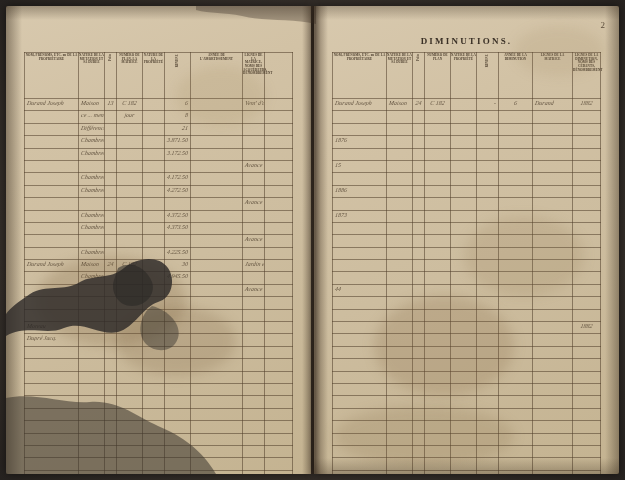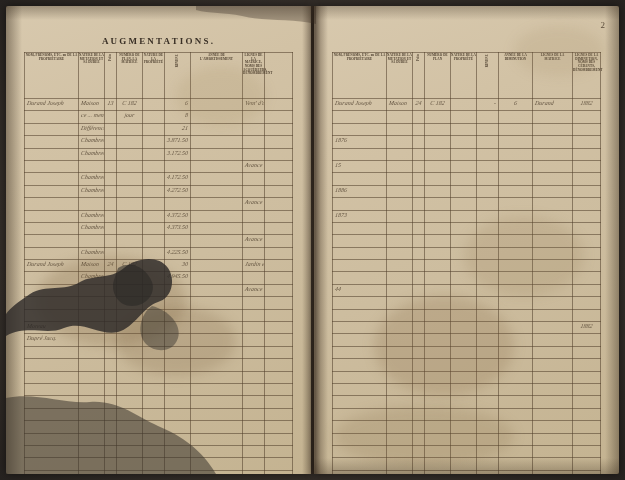--- a/index.html
+++ b/index.html
@@ -176,21 +176,20 @@
 <body>
 
 <div id="page">
   <div class="backdrop"></div>
 
   <div class="spread">
 
     <div class="leaf left">
       <div class="page-inner">
 
-        <div class="page-head">AUGMENTATIONS.</div>
 
         <table class="tbl" id="tbl-left" style="left:18px; top:46px; width:268px;">
           <colgroup>
             <col style="width:54px">
               <col style="width:26px">
               <col style="width:12px">
             <col style="width:26px">
               <col style="width:22px">
               <col style="width:26px">
             <col style="width:52px">
@@ -1136,20 +1135,21 @@
 
         <div style="position:absolute;left:0;top:0;width:16px;height:468px;background:linear-gradient(90deg,rgba(50,38,24,0.45),rgba(50,38,24,0));"></div>
         <div style="position:absolute;left:0;top:0;width:305px;height:14px;background:linear-gradient(180deg,rgba(50,38,24,0.35),rgba(50,38,24,0));"></div>
       </div>
     </div>
 
     <div class="leaf right">
       <div class="page-inner">
 
         <div class="folio">2</div>
+        <div class="page-head">DIMINUTIONS.</div>
 
         <table class="tbl" id="tbl-right" style="left:18px; top:46px; width:268px;">
           <colgroup>
             <col style="width:54px">
               <col style="width:26px">
               <col style="width:12px">
             <col style="width:26px">
               <col style="width:26px">
               <col style="width:22px">
             <col style="width:34px">

